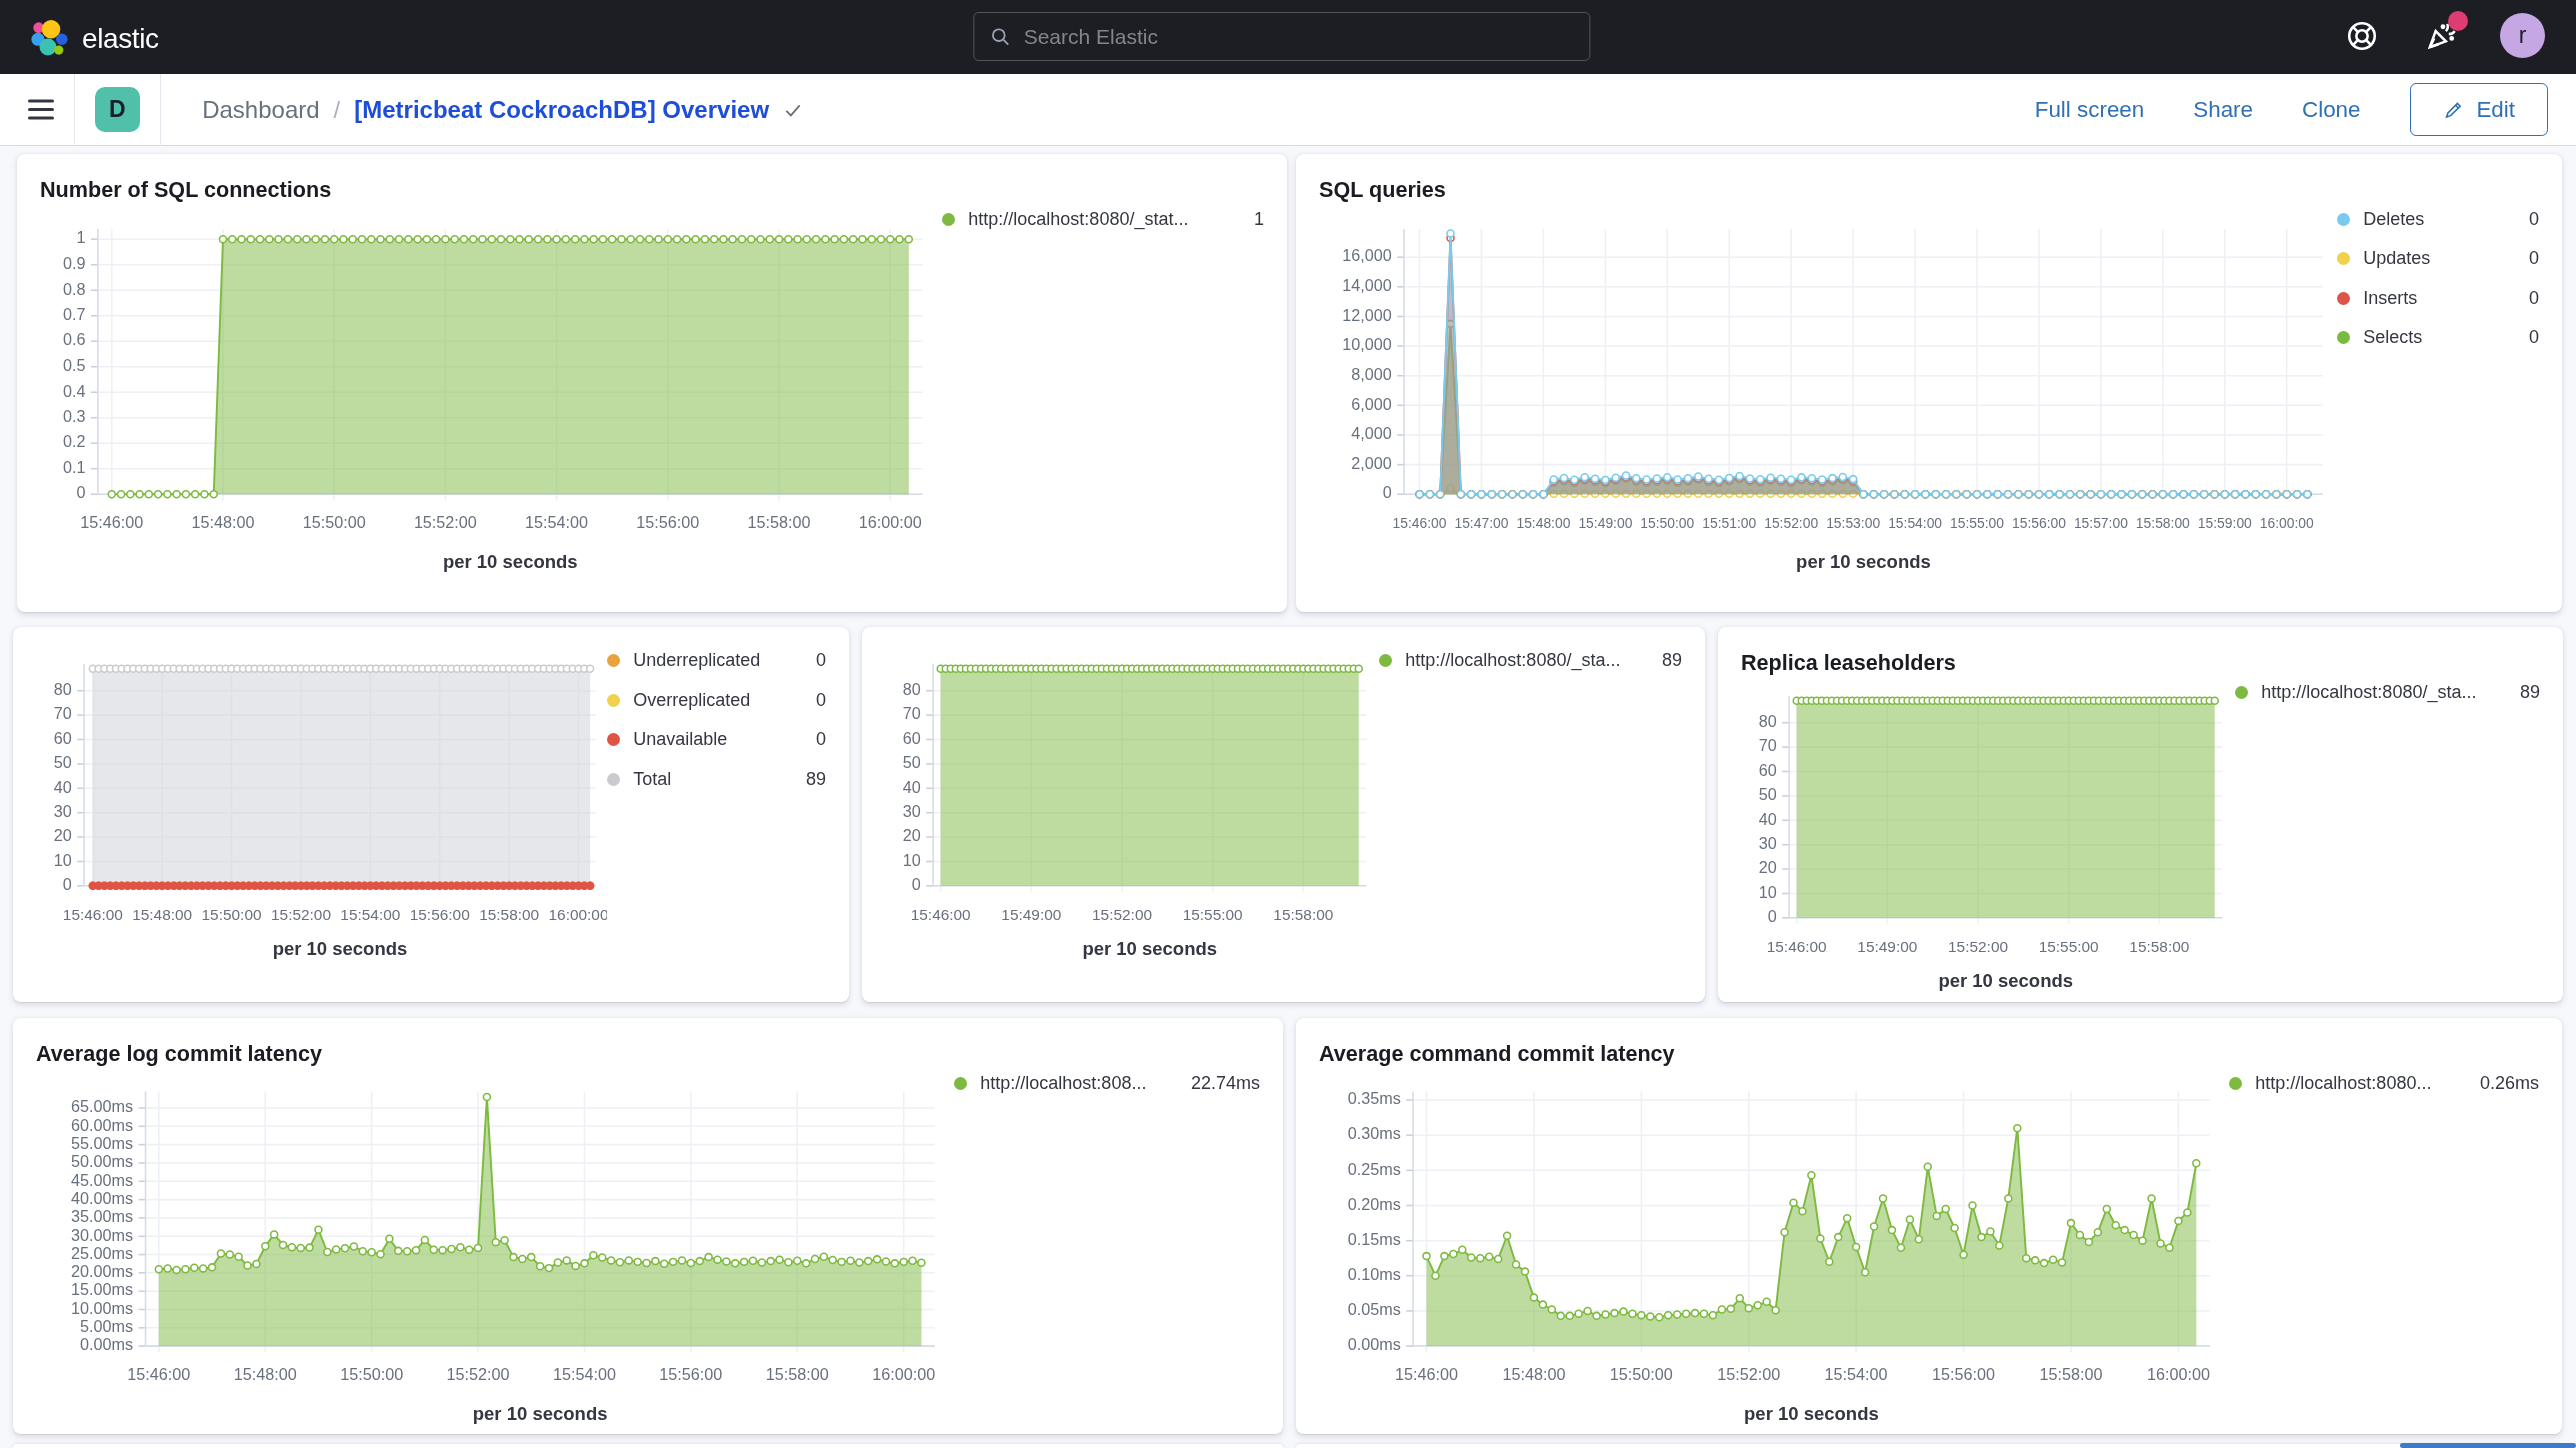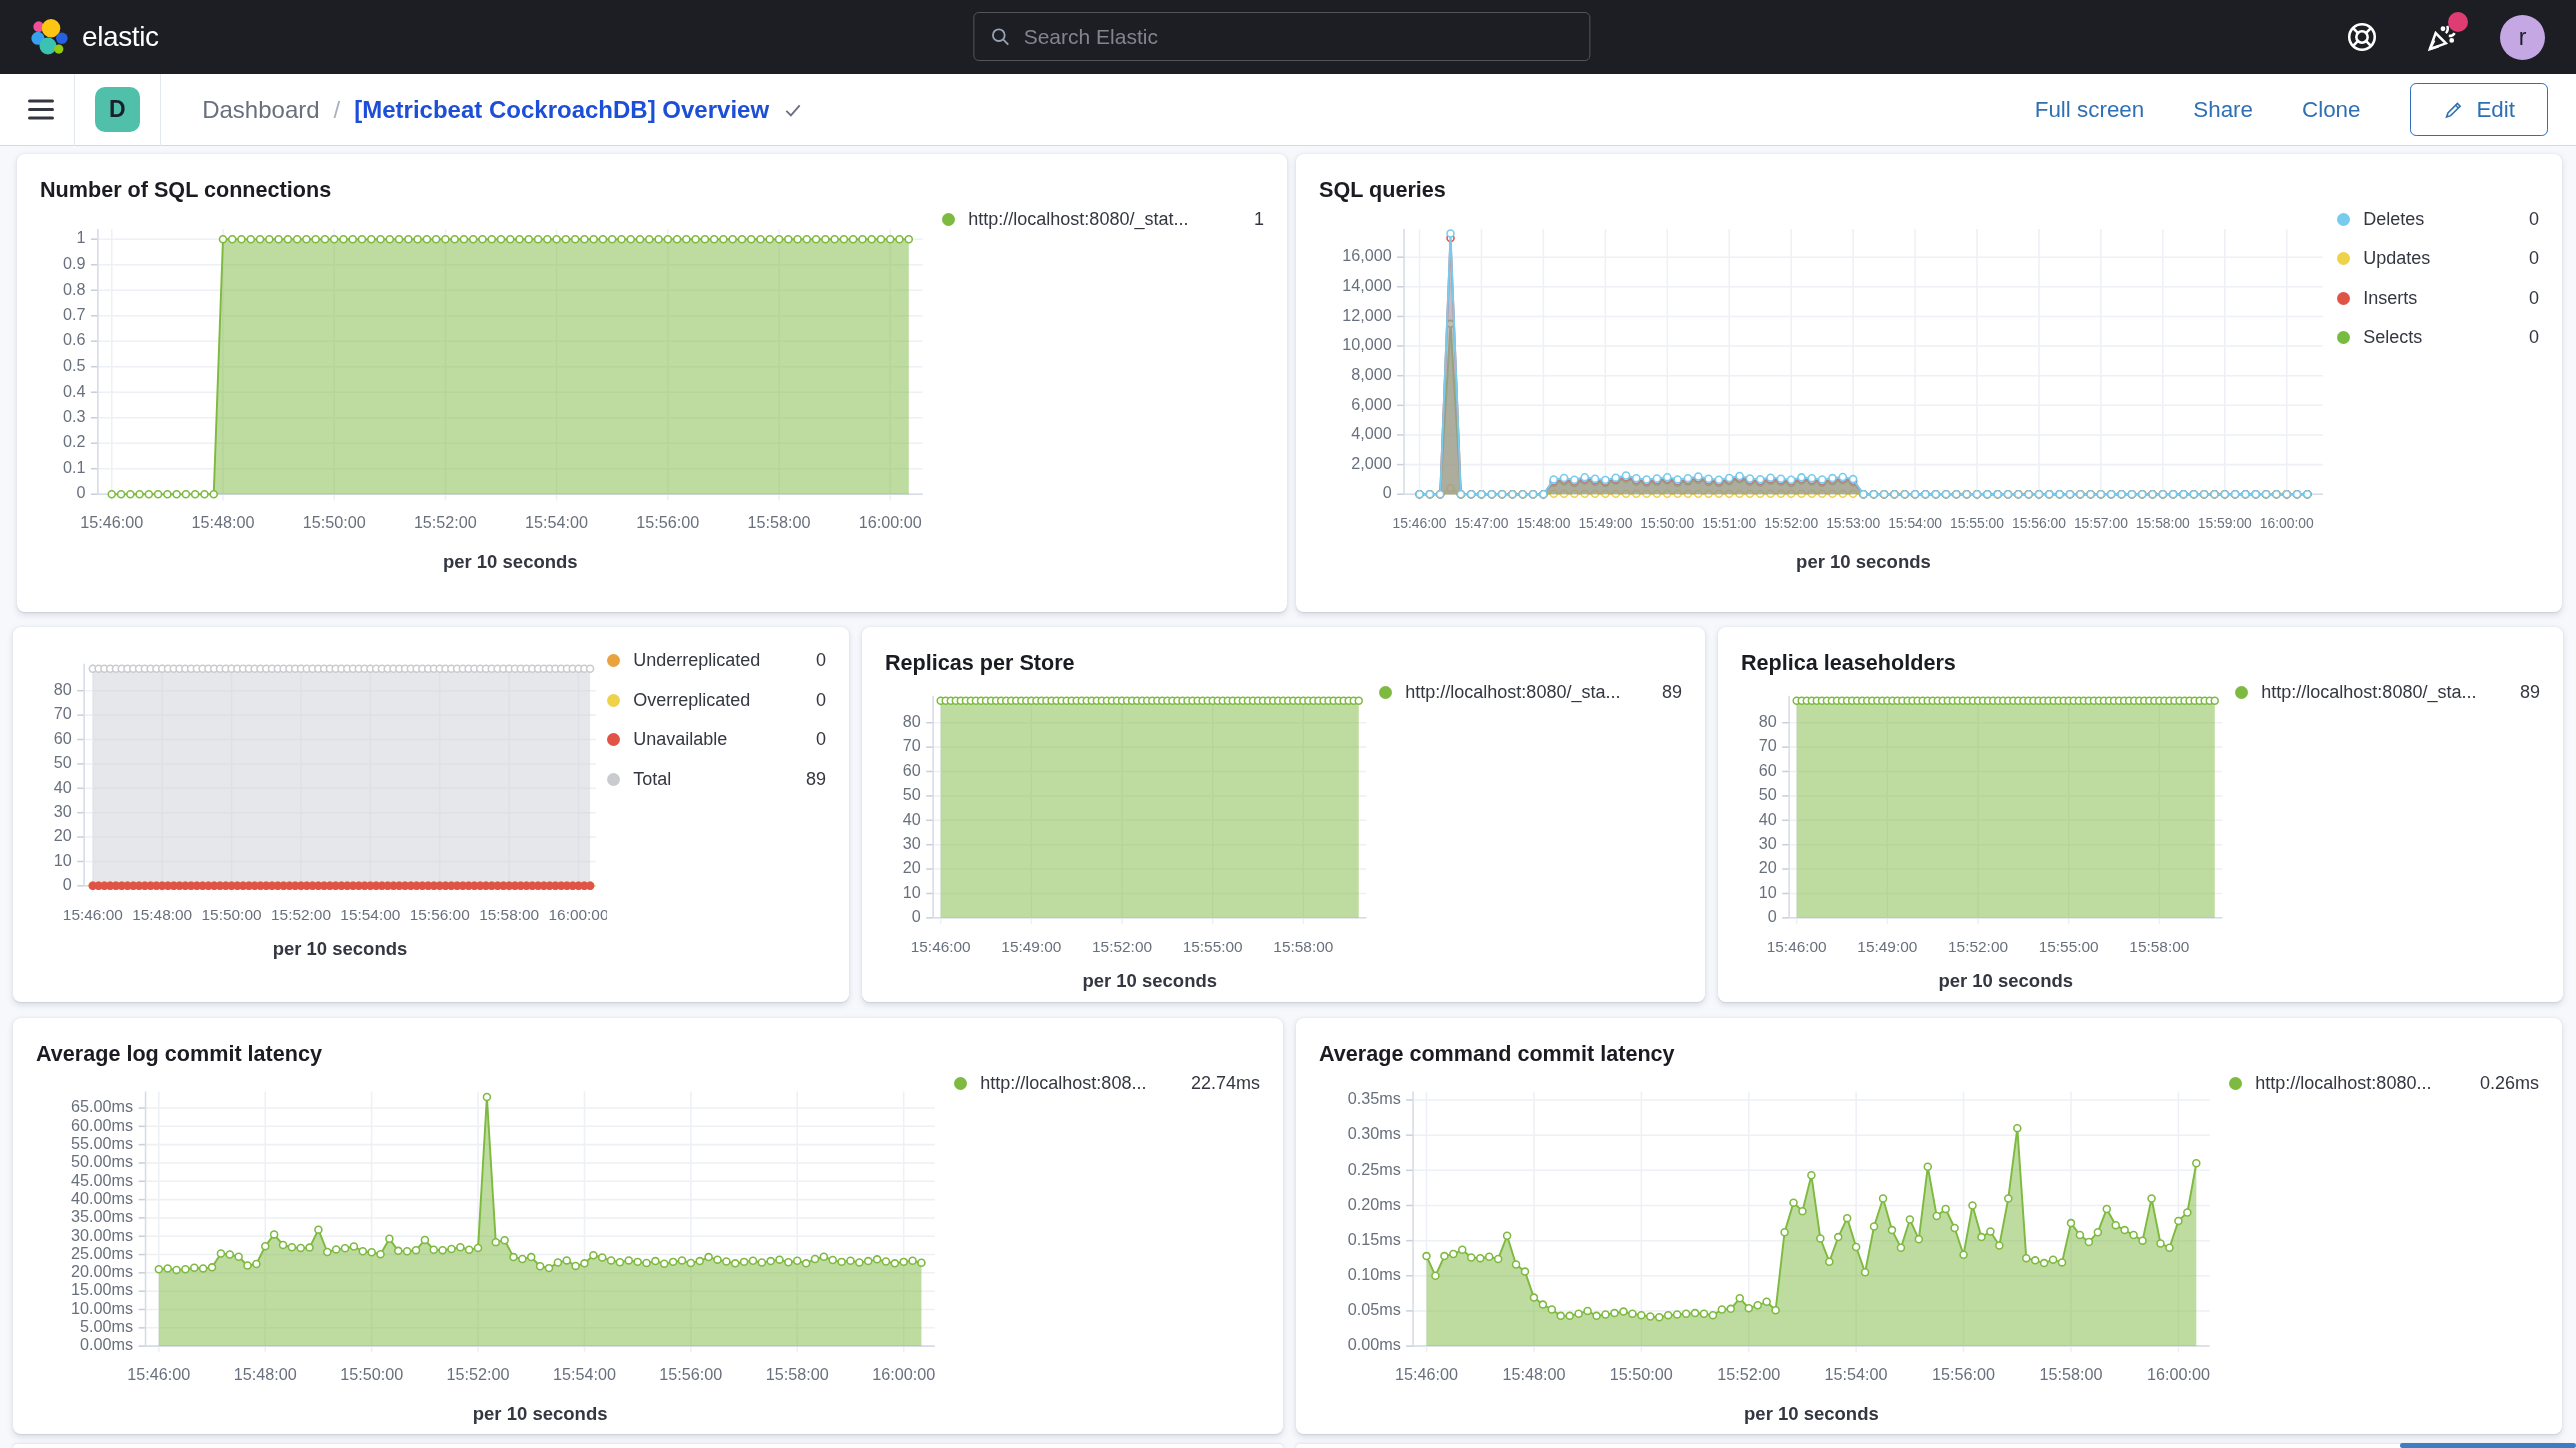--- a/index.html
+++ b/index.html
@@ -1,21 +1,21 @@
 <!DOCTYPE html>
 <html style="font-size:12.3px"><head>
 <meta charset="utf-8">
 <style>
   * { margin:0; padding:0; box-sizing:border-box; }
   html,body { width:2576px; height:1448px; overflow:hidden;
     font-family:"Liberation Sans", sans-serif; background:#F7F8FC; }
 
   
   .topbar { position:relative; height:74px; background:#1D1E24;
-    display:flex; align-items:center; padding:0 31px; }
+    display:flex; align-items:flex-end; padding:16px 31px; }
   .logo { display:flex; align-items:center; gap:14px; cursor:pointer; }
   .logo-text { color:#fff; font-size:28px; font-weight:500; letter-spacing:-0.4px; }
   .search-wrap { position:absolute; left:50%; top:12.3px; transform:translateX(-51%);
     width:617px; height:49px; border:0.8px solid #53555E; border-radius:5.4px;
     display:flex; align-items:center; padding:0 15.4px; gap:12.3px; background:#1D1E24; }
   .search-wrap input { background:transparent; border:none; outline:none;
     color:#D4DAE5; font-size:21px; width:100%; font-family:Liberation Sans, sans-serif; }
   .search-wrap input::placeholder { color:#81858F; }
   .top-icons { margin-left:auto; display:flex; align-items:center; gap:37px; }
   .icon-btn { position:relative; width:43px; height:43px; display:flex;
@@ -1178,21 +1178,20 @@
           <li>
             <span class="dot" style="background: rgb(201, 203, 207);"></span>
             <span>Total</span>
             <span class="lval">89</span>
           </li>
         </ul>
     </div>
   </div>
 
   <div class="panel" style="left:862px; top:481px; width:843px; height:375px;">
-    <h3>Replicas per Store</h3>
     <div class="chart-row">
       <svg class="chart" viewBox="0 0 640 410" width="494" height="316">
           <line x1="71.8" y1="18" x2="71.8" y2="314" stroke="#EDF0F5" stroke-width="2"></line>
           <line x1="189.4" y1="18" x2="189.4" y2="314" stroke="#EDF0F5" stroke-width="2"></line>
           <line x1="307.1" y1="18" x2="307.1" y2="314" stroke="#EDF0F5" stroke-width="2"></line>
           <line x1="424.7" y1="18" x2="424.7" y2="314" stroke="#EDF0F5" stroke-width="2"></line>
           <line x1="542.3" y1="18" x2="542.3" y2="314" stroke="#EDF0F5" stroke-width="2"></line>
           <line x1="62" y1="306.0" x2="624" y2="306.0" stroke="#EDF0F5" stroke-width="2"></line>
           <line x1="53" y1="306.0" x2="62" y2="306.0" stroke="#C9D0DB" stroke-width="2"></line>
           <text x="46" y="306.0" text-anchor="end" dominant-baseline="middle" font-size="21" fill="#69707D">0</text>

